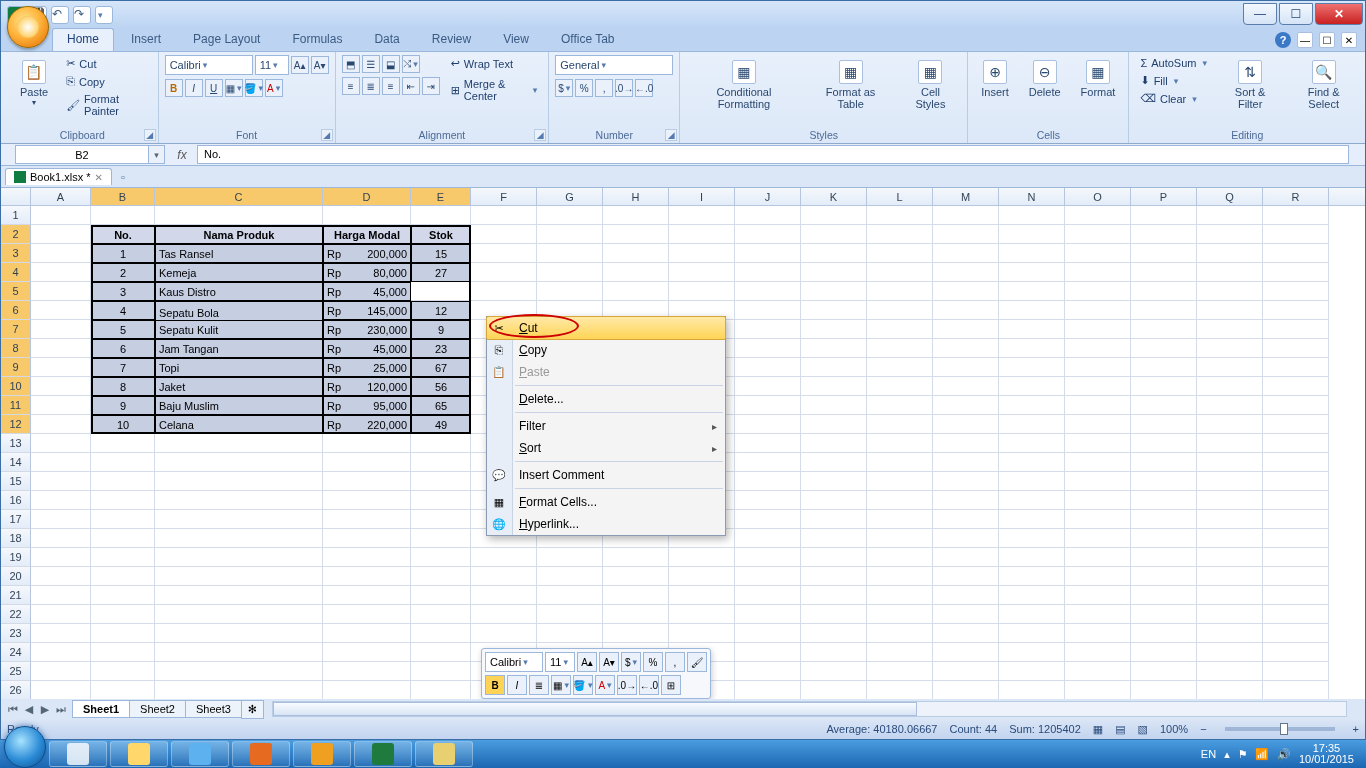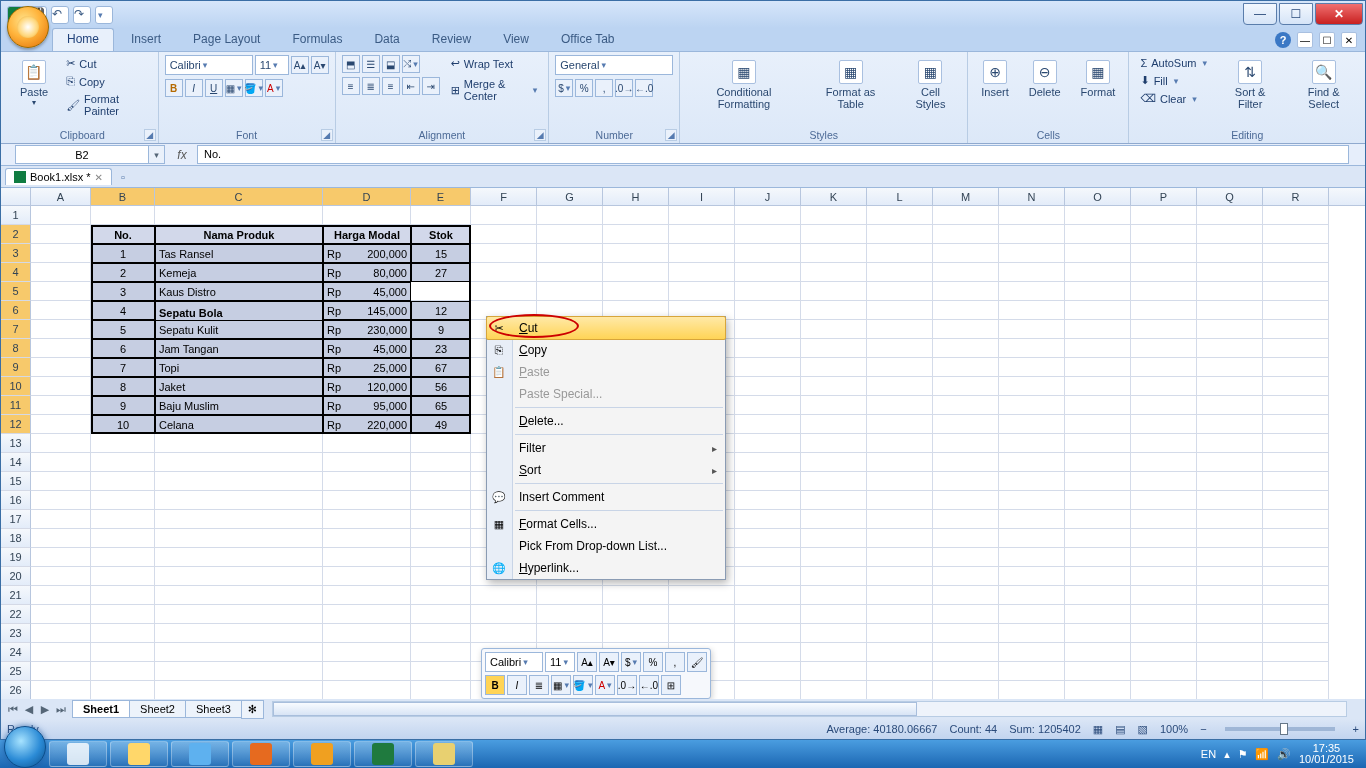--- a/index.html
+++ b/index.html
@@ -867,21 +867,21 @@
         </div>
         <div class="cell data-border data-sel" style="left: 380px; top: 57px; width: 60px; height: 19px; justify-content: center;">27</div>
         <div class="cell data-border data-sel" style="left: 60px; top: 76px; width: 64px; height: 19px; justify-content: center;">3</div>
         <div class="cell data-border data-sel" style="left: 124px; top: 76px; width: 168px; height: 19px; justify-content: flex-start;">Kaus Distro</div>
         <div class="cell data-border data-sel" style="left: 292px; top: 76px; width: 88px; height: 19px; justify-content: space-between;">
           <span>Rp</span>
           <span>45,000</span>
         </div>
         <div class="cell data-border data-sel" style="left: 380px; top: 76px; width: 60px; height: 19px; justify-content: center; margin-top: 28px;">45</div>
         <div class="cell data-border data-sel" style="left: 60px; top: 95px; width: 64px; height: 19px; justify-content: center;">4</div>
-        <div class="cell data-border data-sel" style="left: 124px; top: 95px; width: 168px; height: 23px; justify-content: flex-start; font-weight: bold;">Sepatu Bola</div>
+        <div class="cell data-border data-sel" style="left: 124px; top: 95px; width: 168px; height: 23px; justify-content: flex-start;">Sepatu Bola</div>
         <div class="cell data-border data-sel" style="left: 292px; top: 95px; width: 88px; height: 19px; justify-content: space-between;">
           <span>Rp</span>
           <span>145,000</span>
         </div>
         <div class="cell data-border data-sel" style="left: 380px; top: 95px; width: 60px; height: 19px; justify-content: center;">12</div>
         <div class="cell data-border data-sel" style="left: 60px; top: 114px; width: 64px; height: 19px; justify-content: center;">5</div>
         <div class="cell data-border data-sel" style="left: 124px; top: 114px; width: 168px; height: 19px; justify-content: flex-start;">Sepatu Kulit</div>
         <div class="cell data-border data-sel" style="left: 292px; top: 114px; width: 88px; height: 19px; justify-content: space-between;">
           <span>Rp</span>
           <span>230,000</span>
@@ -932,46 +932,40 @@
           <span class="underline-first">Cut</span>
         </div>
       <div class="cm-item">
           <span class="cm-ico">⎘</span>
           <span class="underline-first">Copy</span>
         </div>
       <div class="cm-item disabled">
           <span class="cm-ico">📋</span>
           <span class="underline-first">Paste</span>
         </div>
-      <div class="cm-item disabled">
-          <span>Paste Special...</span>
-        </div>
       <div class="cm-sep"></div>
       <div class="cm-item">
           <span class="underline-first">Delete...</span>
         </div>
       <div class="cm-sep"></div>
       <div class="cm-item cm-arrow">
           <span>Filter</span>
         </div>
       <div class="cm-item cm-arrow">
           <span class="underline-first">Sort</span>
         </div>
       <div class="cm-sep"></div>
       <div class="cm-item">
           <span class="cm-ico">💬</span>
           <span>Insert Comment</span>
         </div>
       <div class="cm-sep"></div>
       <div class="cm-item">
           <span class="cm-ico">▦</span>
           <span class="underline-first">Format Cells...</span>
-        </div>
-      <div class="cm-item">
-          <span>Pick From Drop-down List...</span>
         </div>
       <div class="cm-item">
           <span class="cm-ico">🌐</span>
           <span class="underline-first">Hyperlink...</span>
         </div>
     </div>
     <div class="red-oval"></div>
 
     <div class="mini-toolbar">
       <div class="row">

